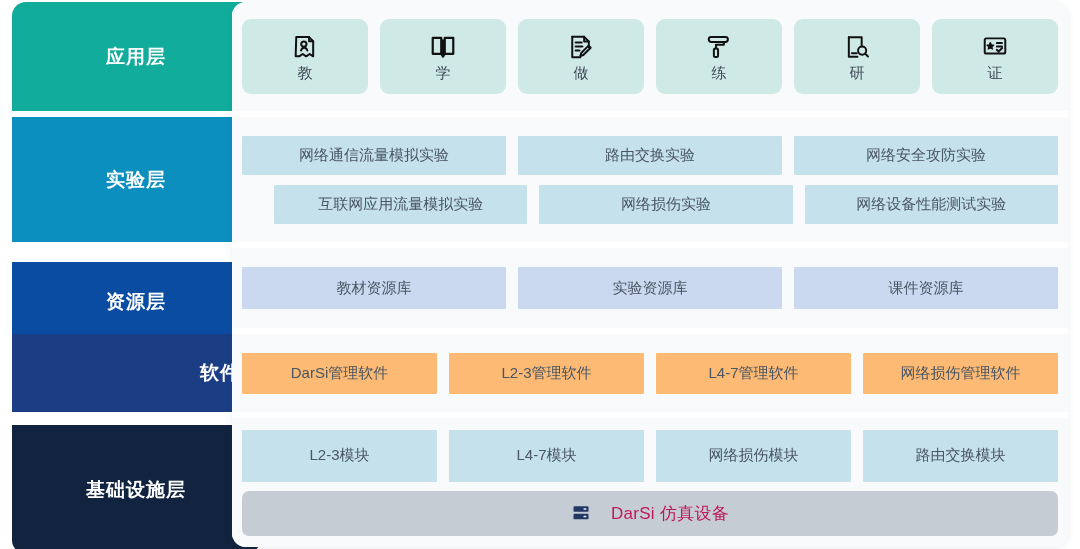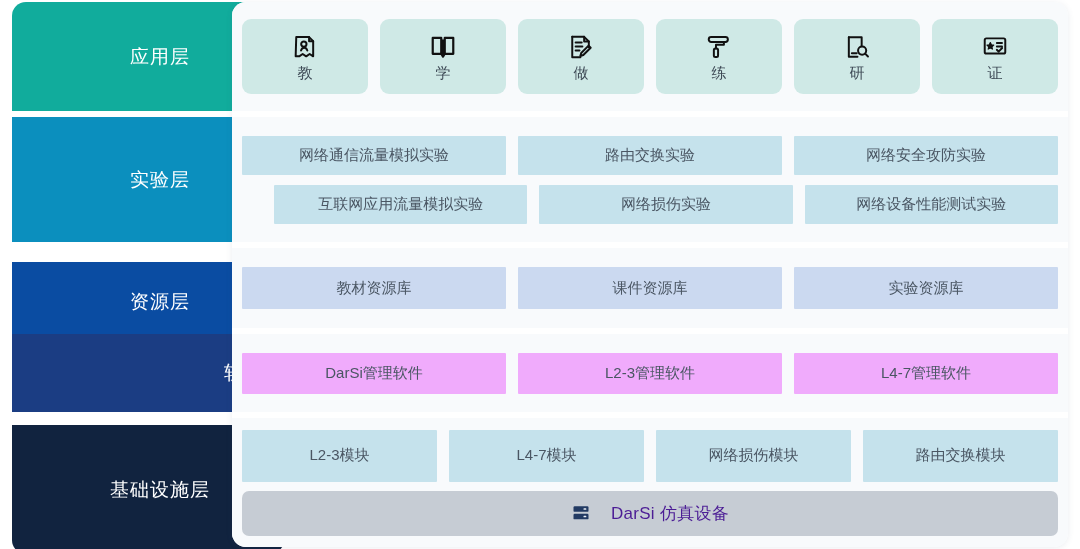--- a/index.html
+++ b/index.html
@@ -11,21 +11,21 @@
   }
   #stage{position:relative;width:1080px;height:549px;}
 
   
   #layer-labels{
     position:absolute;left:12px;top:2px;width:216px;height:545px;
   }
   .layer-label{
     position:absolute;left:0;width:248px;
     display:flex;align-items:center;justify-content:center;
-    color:#ffffff;font-weight:normal;font-size:19px;letter-spacing:1px;padding-left:24px;
+    color:#ffffff;font-weight:bold;font-size:19px;letter-spacing:1px;
   }
   .ll-0{top:0;height:109px;border-radius:14px 14px 0 0;}
   .ll-1{top:115px;height:125px;}
   .ll-2{top:260px;height:80px;}
   .ll-3{top:332px;height:78px;justify-content:flex-end;}
   .ll-4{top:416px;height:129px;border-radius:0 0 14px 14px;margin-top:7px;}
 
   
   #layer-content{
     position:absolute;left:232px;top:2px;width:836px;height:545px;
@@ -63,27 +63,27 @@
     flex-direction:column;gap:4px;
     height:75px;background:#cfe9e6;border-radius:9px;
   }
   .app-tile .glyph{
     width:28px;height:28px;display:block;
   }
   .app-tile .cap{font-size:15px;color:#3e4a56;line-height:1;}
 
   .exp-tile{height:39px;background:#c5e2ec;}
   .res-tile{height:42px;background:#cbd9f0;}
-  .soft-tile{height:41px;background:#f0abfc;}
+  .soft-tile{height:41px;background:#fdba74;}
   .infra-tile{height:52px;background:#c5e2ec;}
 
   .device-bar{
     margin-top:9px;height:45px;background:#c6ccd4;border-radius:7px;
     display:flex;align-items:center;justify-content:center;gap:20px;
-    color:#4c1d95;font-size:17px;
+    color:#be185d;font-size:17px;
   }
   .device-bar .svr{width:20px;height:20px;display:block;}
   .device-bar .dev-label{letter-spacing:.3px;}
 </style>
 </head>
 <body>
 
 <div id="stage">
 
   <div id="layer-labels">
@@ -194,30 +194,31 @@
       <div class="tile-row">
         <div class="tile exp-tile">互联网应用流量模拟实验</div>
         <div class="tile exp-tile">网络损伤实验</div>
         <div class="tile exp-tile">网络设备性能测试实验</div>
       </div>
     </div>
 
     <div class="content-row cr-2">
       <div class="tile-row">
         <div class="tile res-tile">教材资源库</div>
+        <div class="tile res-tile">实验资源库</div>
         <div class="tile res-tile">课件资源库</div>
-        <div class="tile res-tile">实验资源库</div>
       </div>
     </div>
 
     <div class="content-row cr-3">
       <div class="tile-row">
         <div class="tile soft-tile">DarSi管理软件</div>
         <div class="tile soft-tile">L2-3管理软件</div>
         <div class="tile soft-tile">L4-7管理软件</div>
+        <div class="tile soft-tile">网络损伤管理软件</div>
       </div>
     </div>
 
     <div class="content-row cr-4">
       <div class="tile-row">
         <div class="tile infra-tile">L2-3模块</div>
         <div class="tile infra-tile">L4-7模块</div>
         <div class="tile infra-tile">网络损伤模块</div>
         <div class="tile infra-tile">路由交换模块</div>
       </div>

